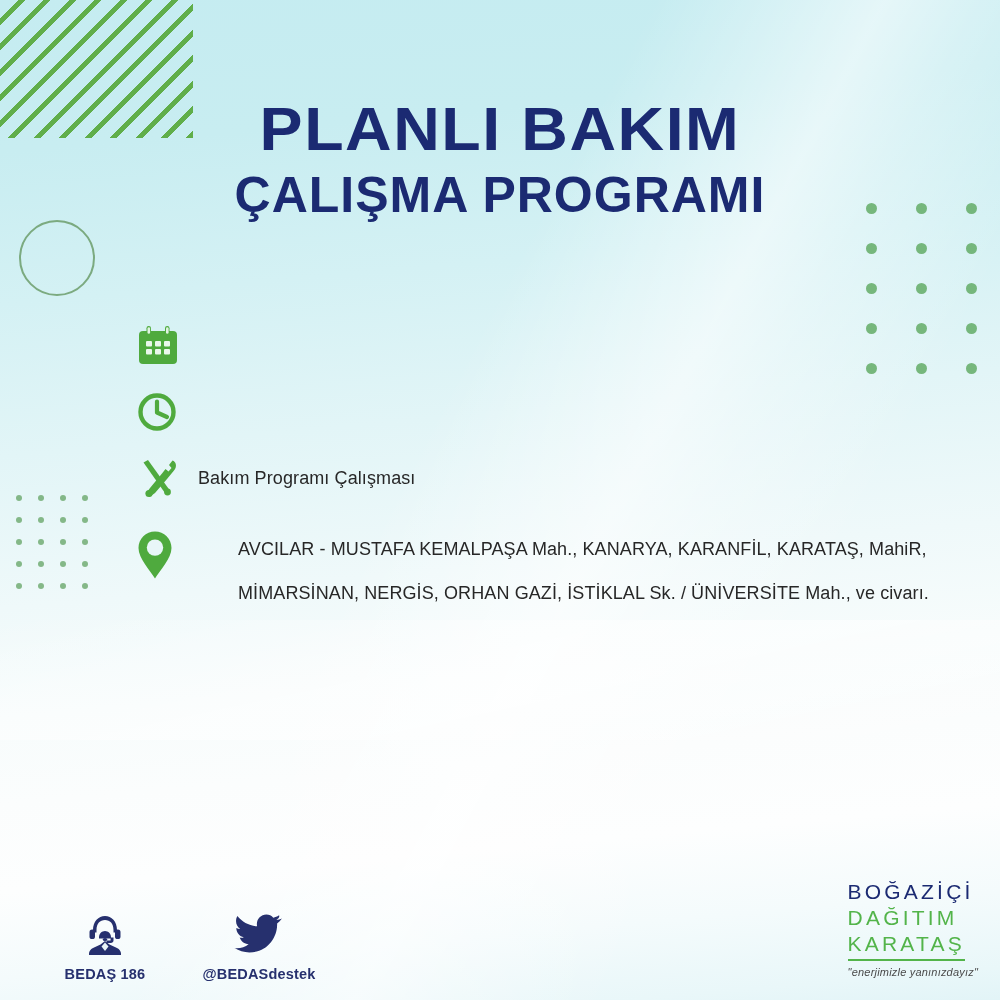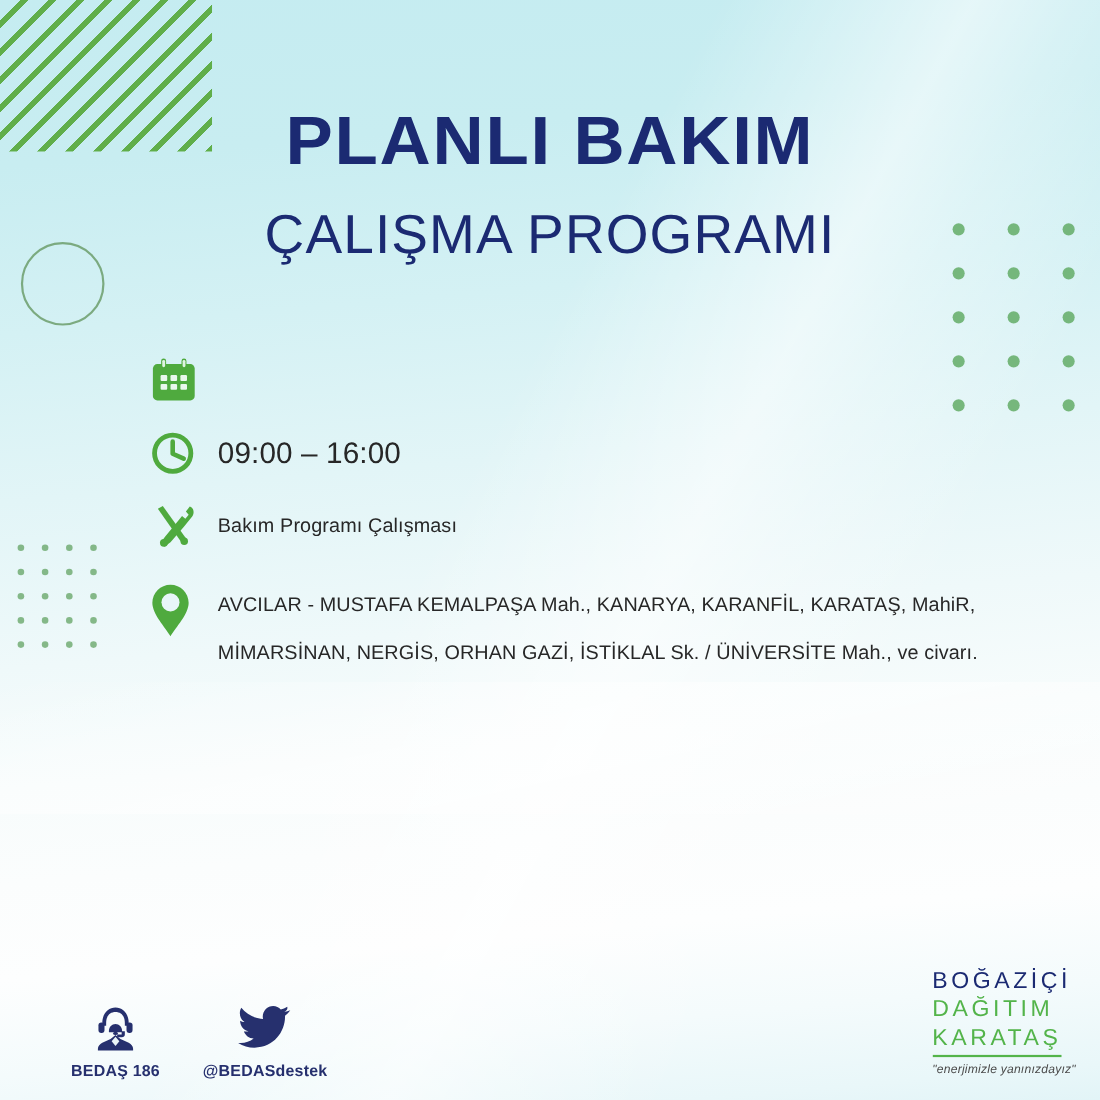--- a/index.html
+++ b/index.html
@@ -107,24 +107,24 @@
   }
   .title-main {
     font-size:62px; line-height:66px;
     font-weight:bold;
     letter-spacing:1.5px;
     color:#1b2a72;
     transform:scaleX(1.04);
   }
   .title-sub {
     font-size:50px; line-height:58px;
-    font-weight:normal;
+    font-weight:bold;
     letter-spacing:1px;
     color:#1b2a72;
-    margin-top:22px;
+    margin-top:4px;
   }
 
   
   .info {
     position:absolute; left:136px; top:322px; width:820px;
   }
   .row { display:flex; align-items:flex-start; }
   .row + .row { margin-top:20px; }
   .row-icon {
     width:62px; flex:0 0 62px;
@@ -134,27 +134,27 @@
   .row-text {
     font-size:18px;
     line-height:42px;
     color:#272727;
     padding-top:3px;
     letter-spacing:.1px;
   }
   .row-date .row-text,
   .row-time .row-text { font-size:27px; }
   .row-loc { margin-top:22px !important; }
-  .row-loc .row-text { line-height:44px; max-width:770px; }
+  .row-loc .row-text { line-height:44px; max-width:770px;margin-left:40px; }
   .row-loc .row-icon { padding-top:6px; }
 
   
   .footer-contacts {
     position:absolute; left:46px; bottom:18px;
-    display:flex; align-items:flex-end; gap:18px;
+    display:flex; align-items:flex-end; gap:36px;
   }
   .contact { width:118px; text-align:center; }
   .contact .ico { height:48px; display:flex; align-items:flex-end; justify-content:center; }
   .contact .lbl {
     margin-top:9px;
     font-size:14.5px;
     font-weight:bold;
     color:#26306e;
     letter-spacing:.2px;
   }
@@ -259,21 +259,20 @@
       </div>
     </div>
 
     <div class="row row-time">
       <div class="row-icon">
         <svg width="44" height="44" viewBox="0 0 44 44" aria-hidden="true">
           <circle cx="21" cy="22" r="16.5" fill="none" stroke="#4faa3e" stroke-width="4.4"></circle>
           <path d="M21 11.5 L21 22.5 L31 27" fill="none" stroke="#4faa3e" stroke-width="4.2" stroke-linecap="round" stroke-linejoin="round"></path>
         </svg>
       </div>
-      <div class="row-text">09:00 – 16:00</div>
     </div>
 
     <div class="row row-work">
       <div class="row-icon">
         <svg width="46" height="46" viewBox="0 0 46 46" aria-hidden="true">
           <g fill="#4faa3e">
 
             <path d="M7.5 6.5 L12 4 L33.5 34 L30 38.5 Z"></path>
             <circle cx="31.5" cy="36" r="3.4"></circle>
 

